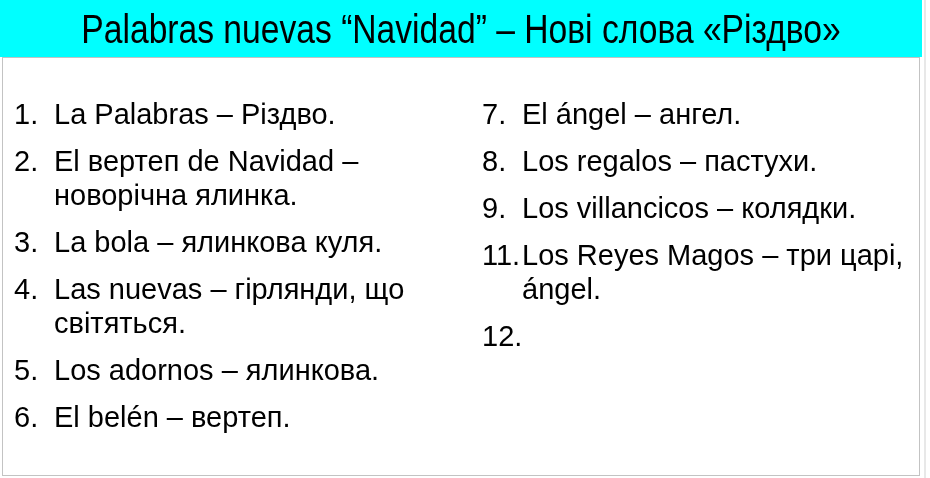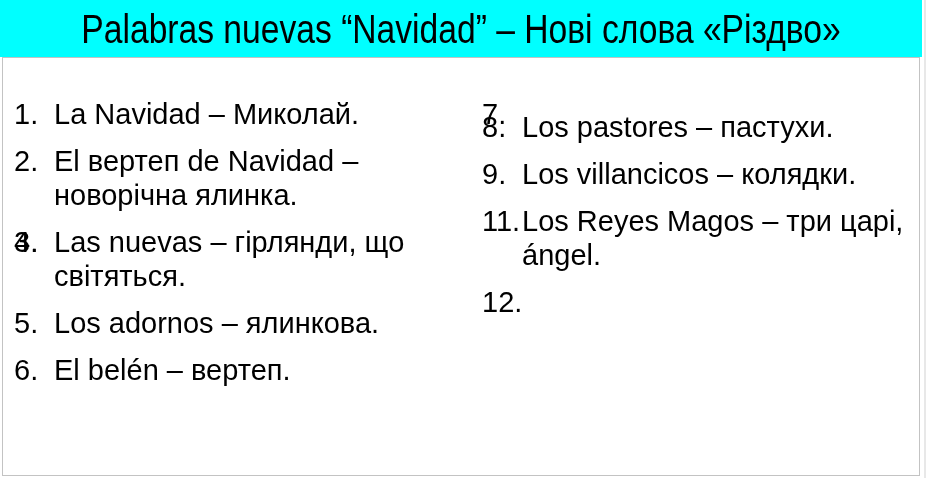--- a/index.html
+++ b/index.html
@@ -74,47 +74,47 @@
 <div class="page">
 
   <div class="title-bar">
     <div class="title-text">Palabras nuevas “Navidad” – Нові слова «Різдво»</div>
   </div>
 
   <div class="vocab-card">
 
     <div class="col col-left">
       <div class="vocab-item">
-        <span class="vocab-num">1.</span><span class="vocab-text">La Navidad – Миколай.</span>
+        <span class="vocab-num">1.</span><span class="vocab-text">La Palabras – Різдво.</span>
       </div>
       <div class="vocab-item">
         <span class="vocab-num">2.</span><span class="vocab-text">El вертеп de Navidad –
 новорічна ялинка.</span>
       </div>
       <div class="vocab-item">
-        <span class="vocab-num">3.</span>
+        <span class="vocab-num">3.</span><span class="vocab-text">La bola – ялинкова куля.</span>
       </div>
       <div class="vocab-item">
         <span class="vocab-num">4.</span><span class="vocab-text">Las nuevas – гірлянди, що
 світяться.</span>
       </div>
       <div class="vocab-item">
         <span class="vocab-num">5.</span><span class="vocab-text">Los adornos – ялинкова.</span>
       </div>
       <div class="vocab-item">
         <span class="vocab-num">6.</span><span class="vocab-text">El belén – вертеп.</span>
       </div>
     </div>
 
     <div class="col col-right">
       <div class="vocab-item">
-        <span class="vocab-num">7.</span>
+        <span class="vocab-num">7.</span><span class="vocab-text">El ángel – ангел.</span>
       </div>
       <div class="vocab-item">
-        <span class="vocab-num">8.</span><span class="vocab-text">Los pastores – пастухи.</span>
+        <span class="vocab-num">8.</span><span class="vocab-text">Los regalos – пастухи.</span>
       </div>
       <div class="vocab-item">
         <span class="vocab-num">9.</span><span class="vocab-text">Los villancicos – колядки.</span>
       </div>
       <div class="vocab-item">
         <span class="vocab-num">11.</span><span class="vocab-text">Los Reyes Magos – три царі,
 ángel.</span>
       </div>
       <div class="vocab-item">
         <span class="vocab-num">12.</span>

